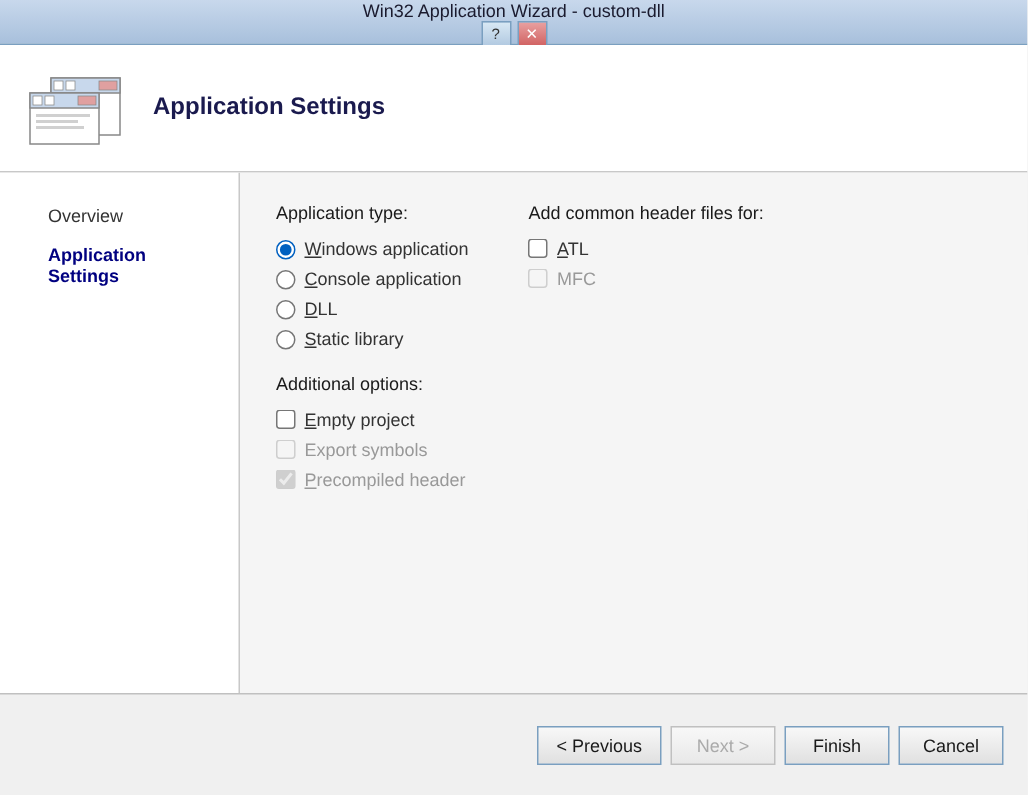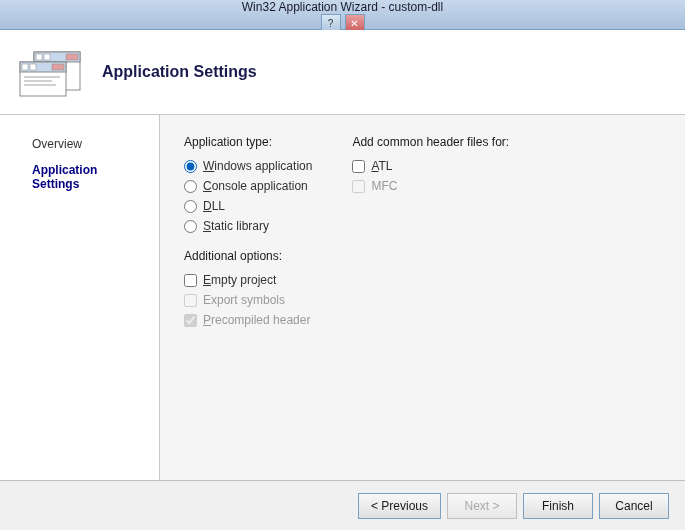--- a/index.html
+++ b/index.html
@@ -156,21 +156,21 @@
     }
 
     .checkbox-group {
       display: flex;
       flex-direction: column;
       gap: 6px;
     }
 
     .checkbox-item {
       display: flex;
-      align-items: flex-end;
+      align-items: flex-start;
       gap: 6px;
       font-size: 12px;
       color: #333;
       cursor: pointer;
     }
 
     .checkbox-item.disabled {
       color: #999;
       cursor: default;
     }
@@ -183,21 +183,21 @@
     .checkbox-item.disabled input[type="checkbox"] {
       cursor: default;
     }
 
     .underline {
       text-decoration: underline;
     }
 
     
     .dialog-footer {
-      height: 50px;
+      height: 68px;
       background: #f0f0f0;
       border-top: 1px solid #c0c0c0;
       display: flex;
       align-items: center;
       justify-content: flex-end;
       padding: 16px 16px;
       gap: 6px;
     }
 
     .btn {

